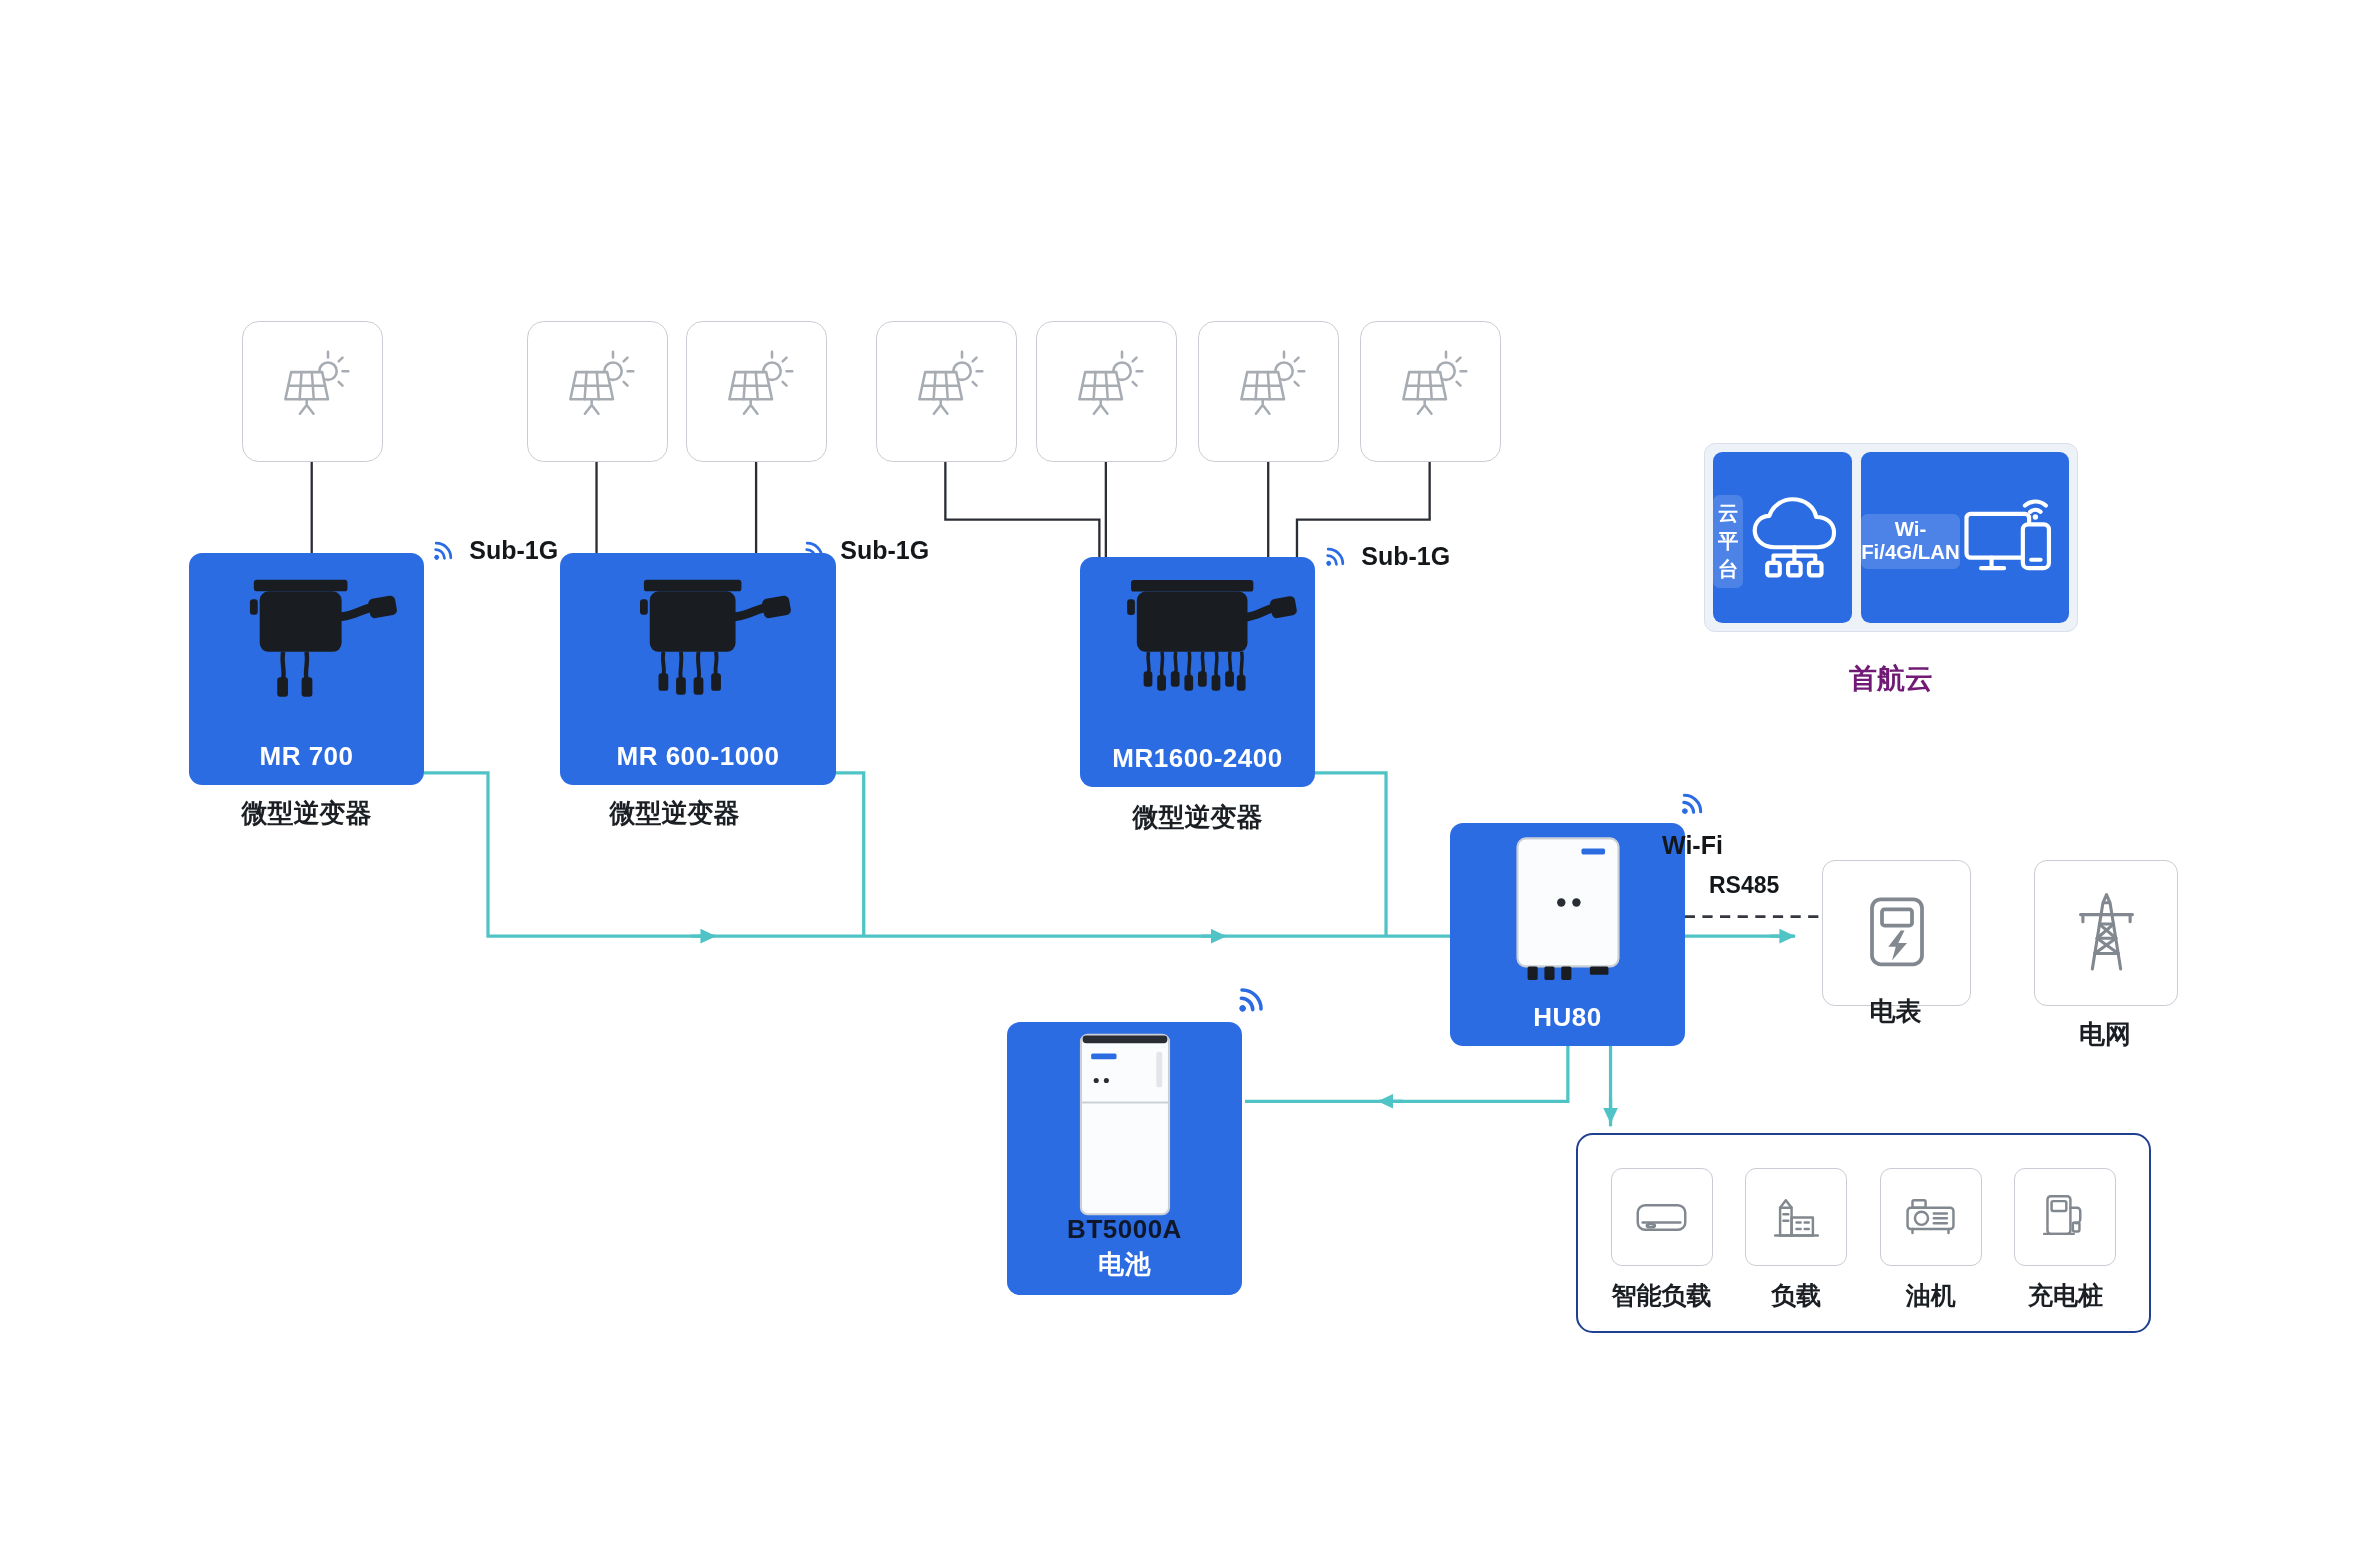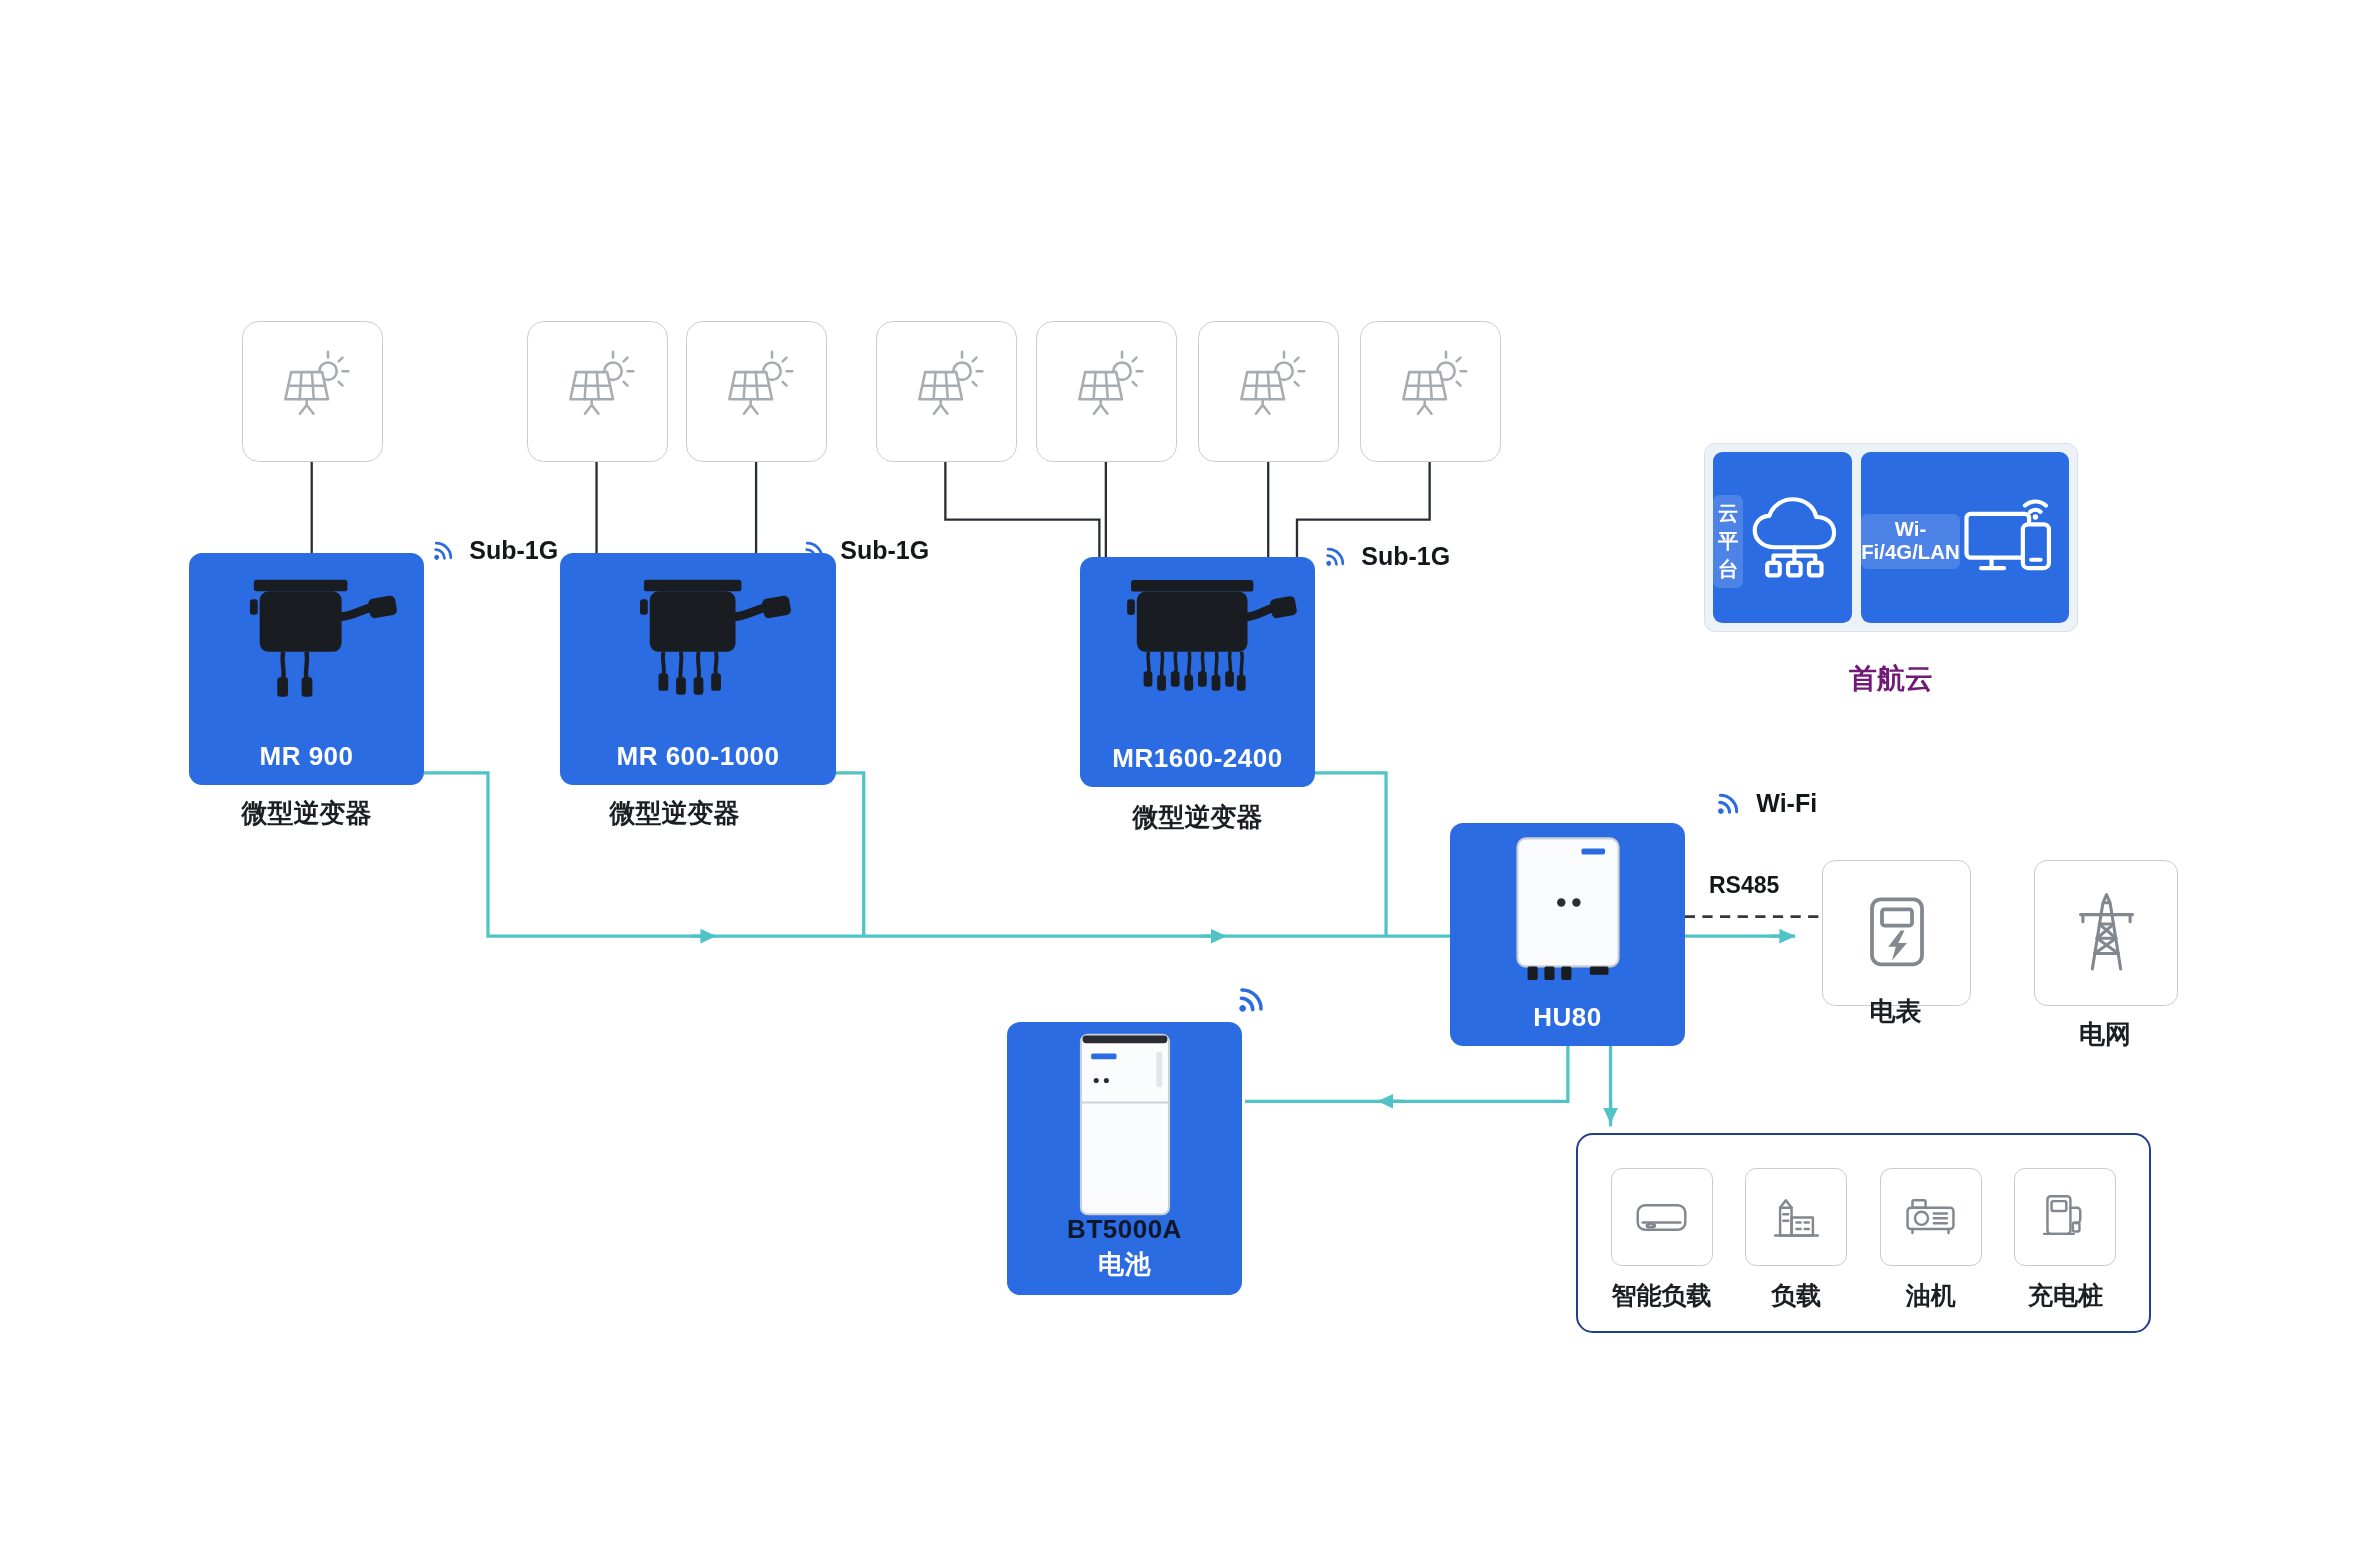--- a/index.html
+++ b/index.html
@@ -191,21 +191,21 @@
     <rect x="164" y="32" width="28" height="20" rx="5" fill="#191C21" transform="rotate(-10 178 42)"></rect>
     <g stroke="#191C21" stroke-width="4.5" fill="none">
         <path d="M76 88 c-2 12 2 18 0 28"></path>
         <path d="M100 88 c2 12 -2 18 0 28"></path>
       </g>
     <g fill="#191C21">
         <rect x="70" y="114" width="11" height="20" rx="3"></rect>
         <rect x="95" y="114" width="11" height="20" rx="3"></rect>
       </g>
   </svg>
-  <div class="dev-label">MR 900</div>
+  <div class="dev-label">MR 700</div>
 </div>
 <div class="type-label" style="left:189px;top:796px;width:235px;">微型逆变器</div>
 <div class="radio-row" style="left:427px;top:534px;">
   <span class="wifi-rot"><svg width="33" height="33" viewBox="0 0 48 48">
         <g stroke="#2B6CE3" stroke-width="4" fill="none" stroke-linecap="round">
           <path d="M15 31 a13 13 0 0 1 18 0"></path>
           <path d="M9 24 a21 21 0 0 1 30 0"></path>
         </g>
         <circle cx="24" cy="38" r="3.6" fill="#2B6CE3"></circle>
       </svg></span>
@@ -332,21 +332,21 @@
     <rect x="116" y="22" width="28" height="7" rx="2" fill="#2B6CE3"></rect>
     <circle cx="92" cy="86" r="5" fill="#2A2E34"></circle>
       <circle cx="110" cy="86" r="5" fill="#2A2E34"></circle>
     <rect x="52" y="162" width="12" height="16" rx="2" fill="#191C21"></rect>
     <rect x="72" y="162" width="12" height="16" rx="2" fill="#191C21"></rect>
     <rect x="92" y="162" width="12" height="16" rx="2" fill="#191C21"></rect>
     <rect x="126" y="162" width="22" height="10" rx="2" fill="#191C21"></rect>
   </svg>
   <div class="dev-label">HU80</div>
 </div>
-<div class="radio-row" style="left:1710px;top:785px;">
+<div class="radio-row" style="left:1662px;top:785px;flex-direction:column;">
   <span class="wifi-rot"><svg width="37" height="37" viewBox="0 0 48 48">
         <g stroke="#2B6CE3" stroke-width="4" fill="none" stroke-linecap="round">
           <path d="M15 31 a13 13 0 0 1 18 0"></path>
           <path d="M9 24 a21 21 0 0 1 30 0"></path>
         </g>
         <circle cx="24" cy="38" r="3.6" fill="#2B6CE3"></circle>
       </svg></span>
   <span class="txt">Wi-Fi</span>
 </div>
 <div class="rs485" style="left:1709px;top:872px;">RS485</div>

